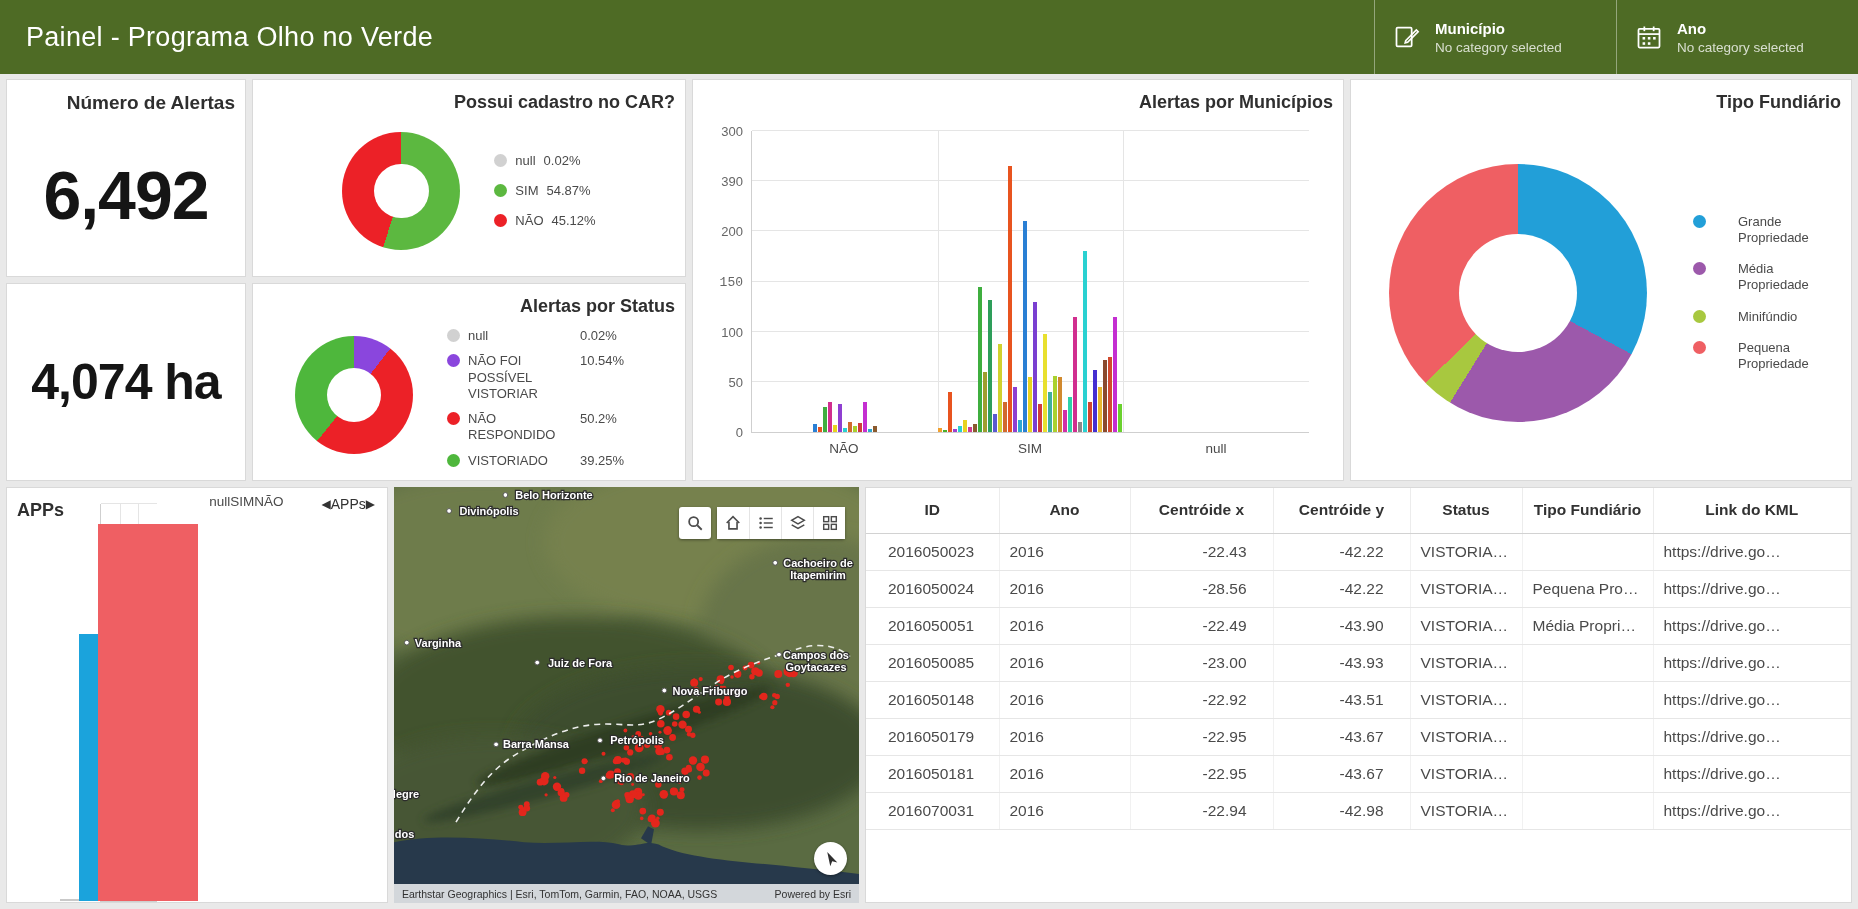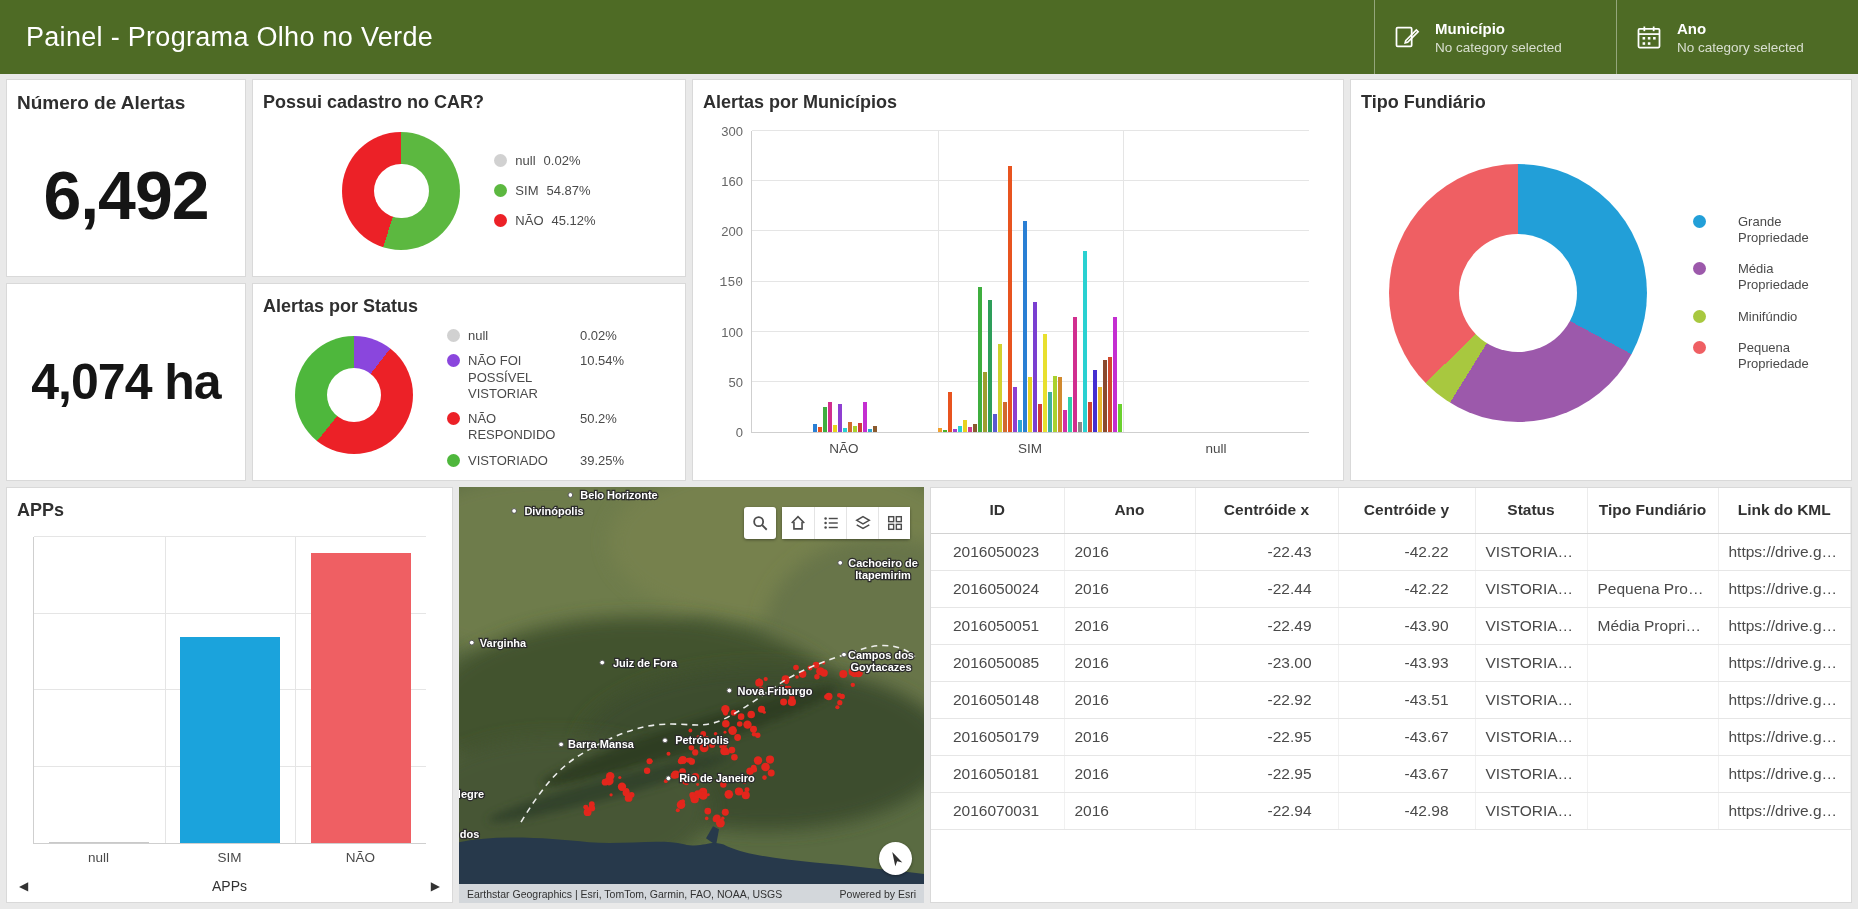--- a/index.html
+++ b/index.html
@@ -16,21 +16,21 @@
   .sel-label { font-size:15px; font-weight:bold; }
   .sel-value { font-size:13.5px; color:rgba(255,255,255,.78); margin-top:3px; }
   .sel-icon svg { display:block; }
 
   
   .content { height:835px; padding:5px 6px 6px; display:flex; flex-direction:column; gap:6px; }
   .row { display:flex; gap:6px; }
   .row-top { height:402px; }
   .row-bottom { flex:1; min-height:0; }
   .panel { background:#fff; border:1px solid #d9d9d9; overflow:hidden; position:relative; }
-  .panel h2 { font-size:18px; font-weight:bold; color:#2f2f2f; text-align:left; margin:12px 10px 0; }
+  .panel h2 { font-size:18px; font-weight:bold; color:#2f2f2f; text-align:right; margin:12px 10px 0; }
 
   .stats-col { width:240px; display:flex; flex-direction:column; gap:6px; }
   .stats-col .panel { flex:1; display:flex; flex-direction:column; }
   .stats-col h2 { font-size:19px; }
   .stat-value { flex:1; display:flex; align-items:center; justify-content:center;
                 font-weight:bold; color:#151515; }
   .stat-value.big { font-size:68px; letter-spacing:-1px; }
   .stat-value.med { font-size:50px; letter-spacing:-1px; }
 
   .pies-col { width:434px; display:flex; flex-direction:column; gap:6px; }
@@ -71,21 +71,21 @@
   .tipo-legend { width:190px; }
   .tipo-legend .lg-item { margin:15px 0;gap:24px; }
   .tipo-legend .lg-lbl { width:88px; }
 
   .status-legend { width:196px; max-height:152px; }
   .status-legend .lg-item { margin:9px 0; }
   .status-legend .lg-lbl { width:104px; }
   .car-legend .lg-item { margin:14px 0; }
 
   
-  .apps-panel { width:447px; display:flex; flex-direction:column; }
+  .apps-panel { width:382px; display:flex; flex-direction:row; }
   .apps-plot { position:relative; margin:16px 26px 0; flex:1;
                border-left:1px solid #cfcfcf; border-bottom:1px solid #cfcfcf; }
   .abar { position:absolute; bottom:0; width:100px; }
   .apps-x { display:flex; margin:0 26px; height:26px; align-items:center; }
   .apps-x span { flex:1; text-align:center; font-size:13.5px; color:#4a4a4a; }
   .apps-footer { height:32px; display:flex; align-items:center; padding:0 12px; }
   .axis-arrow { font-size:12px; color:#333; cursor:pointer; }
   .axis-title { flex:1; text-align:center; font-size:14px; color:#323232; }
 
   
@@ -235,21 +235,21 @@
             <span class="ytick" style="bottom: 0%;">0</span>
             <div class="grid-h" style="bottom: 16.6667%;"></div>
             <span class="ytick" style="bottom: 16.6667%;">50</span>
             <div class="grid-h" style="bottom: 33.3333%;"></div>
             <span class="ytick" style="bottom: 33.3333%;">100</span>
             <div class="grid-h" style="bottom: 50%;"></div>
             <span class="ytick" style="bottom: 50%; font-family: Liberation Mono, monospace;">150</span>
             <div class="grid-h" style="bottom: 66.6667%;"></div>
             <span class="ytick" style="bottom: 66.6667%;">200</span>
             <div class="grid-h" style="bottom: 83.3333%;"></div>
-            <span class="ytick" style="bottom: 83.3333%;">160</span>
+            <span class="ytick" style="bottom: 83.3333%;">390</span>
             <div class="grid-h" style="bottom: 100%;"></div>
             <span class="ytick" style="bottom: 100%;">300</span>
             <div class="grid-v" style="left: 33.3333%;"></div>
             <div class="grid-v" style="left: 66.6667%;"></div>
             <div class="bar-group" style="left: 0%; width: 33.3333%;">
               <div class="sbar" style="height: 2.66667%; background: rgb(42, 127, 212);"></div>
               <div class="sbar" style="height: 1.66667%; background: rgb(232, 84, 31);"></div>
               <div class="sbar" style="height: 8.33333%; background: rgb(63, 174, 63);"></div>
               <div class="sbar" style="height: 10%; background: rgb(209, 46, 143);"></div>
               <div class="sbar" style="height: 2.33333%; background: rgb(232, 210, 31);"></div>
@@ -644,21 +644,21 @@
               <td class="al">2016</td>
               <td class="ar">-22.43</td>
               <td class="ar">-42.22</td>
               <td class="al">VISTORIADO</td>
               <td class="al"></td>
               <td class="al">https://drive.go…</td>
             </tr>
             <tr>
               <td class="al">2016050024</td>
               <td class="al">2016</td>
-              <td class="ar">-22.44</td>
+              <td class="ar">-28.56</td>
               <td class="ar">-42.22</td>
               <td class="al">VISTORIADO</td>
               <td class="al">Pequena Propri…</td>
               <td class="al">https://drive.go…</td>
             </tr>
             <tr>
               <td class="al">2016050051</td>
               <td class="al">2016</td>
               <td class="ar">-22.49</td>
               <td class="ar">-43.90</td>

